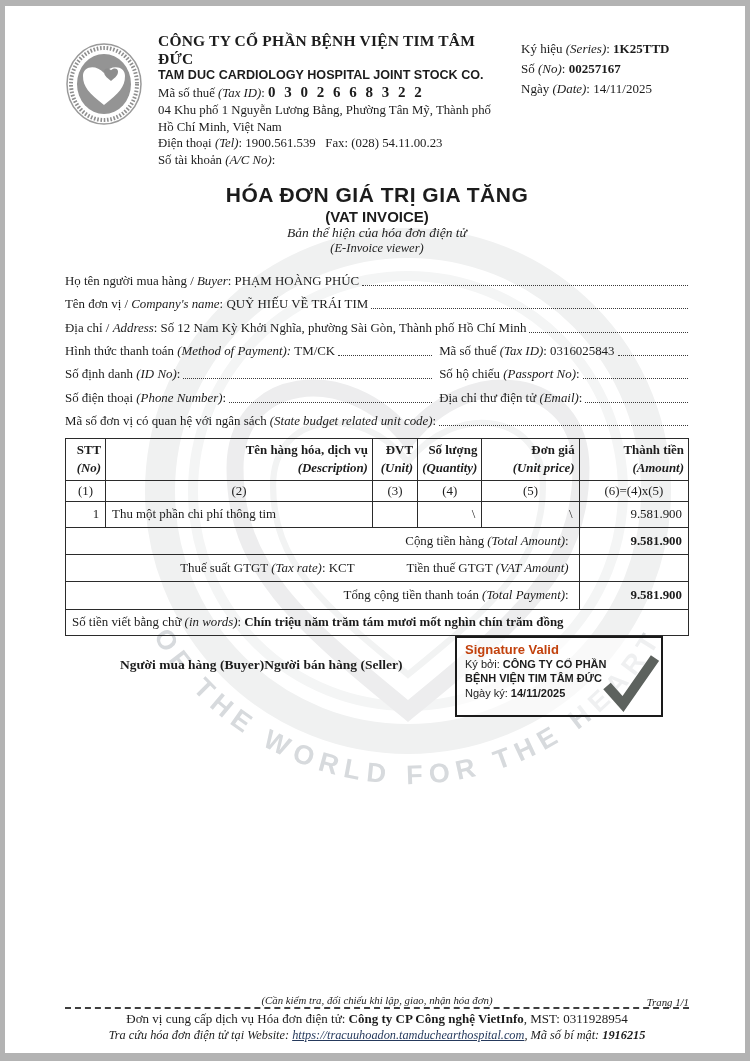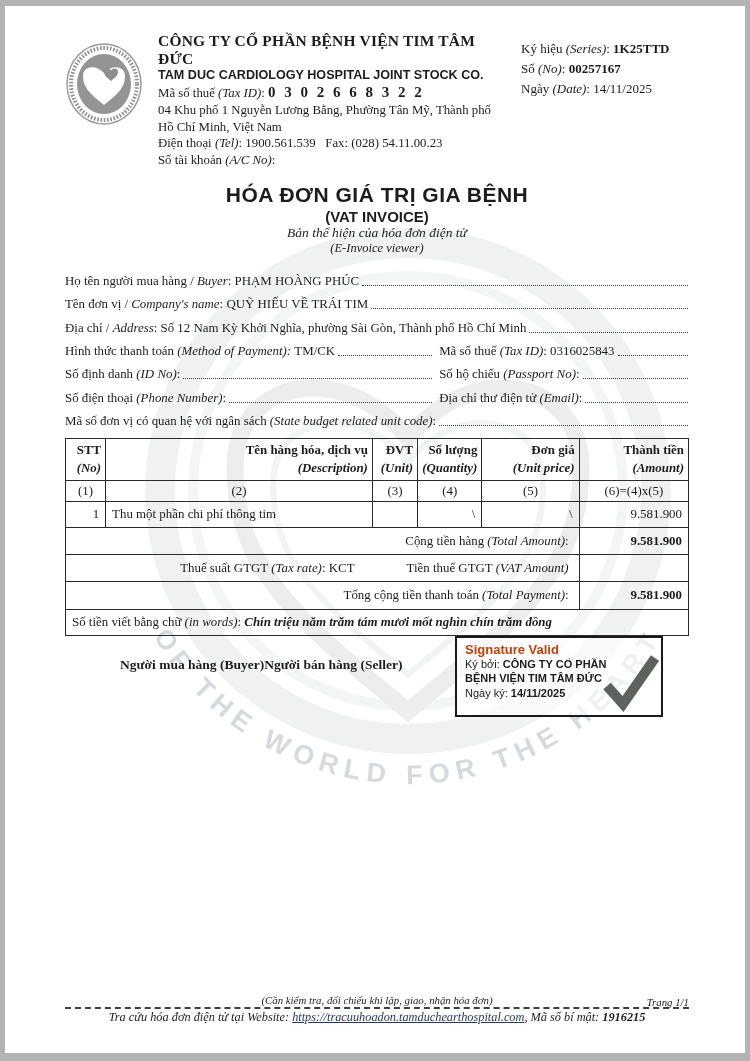--- a/index.html
+++ b/index.html
@@ -47,21 +47,21 @@
   th { font-weight:bold; line-height:1.35; padding:3px 4px; }
   th .i { font-weight:bold; }
   .idx td { text-align:center; height:21px; }
   .item td { height:26px; }
   .c { text-align:right; } .r { text-align:right; }
   .amt { text-align:right; }
   .tot-lbl { text-align:right; height:27px; vertical-align:middle; padding-right:10px; }
   .tot-val { text-align:right; font-weight:bold; vertical-align:middle; }
   .taxrow { display:flex; justify-content:flex-end; gap:52px; padding-right:4px; }
   .words td { height:26px; vertical-align:middle; }
-  .words .v { font-weight:bold; font-style:italic; }
+  .words .v { font-weight:bold; }
 
   
   .sig-labels { display:flex; margin-top:21px; padding:0 80px 0 55px; font-size:13.5px; font-weight:bold; }
   .sigbox { position:absolute; left:450px; top:630px; width:208px; height:81px; border:2px solid #1a1a1a;
             padding:4px 8px; font-family:"Liberation Sans", sans-serif; z-index:2; background:rgba(255,255,255,.6); }
   .sv { font-size:13px; font-weight:bold; color:#c2410c; }
   .sl { font-size:11px; line-height:1.25; margin-top:1px; width:160px; }
   .check { position:absolute; right:2px; top:16px; }
 
   
@@ -113,21 +113,21 @@
         <div class="co-line"><span class="ws">Số tài khoản </span><span class="i ws">(A/C No)</span><span class="ws">:</span></div>
       </div>
       <div class="hdr-meta">
         <div><span class="ws">Ký hiệu </span><span class="i ws">(Series)</span><span class="ws">: </span><span class="b ws">1K25TTD</span></div>
         <div><span class="ws">Số </span><span class="i ws">(No)</span><span class="ws">: </span><span class="b ws">00257167</span></div>
         <div><span class="ws">Ngày </span><span class="i ws">(Date)</span><span class="ws">: </span><span class="ws">14/11/2025</span></div>
       </div>
     </div>
 
     <div class="title">
-      <div class="t1">HÓA ĐƠN GIÁ TRỊ GIA BỆNH</div>
+      <div class="t1">HÓA ĐƠN GIÁ TRỊ GIA TĂNG</div>
       <div class="t2">(VAT INVOICE)</div>
       <div class="t3">Bản thể hiện của hóa đơn điện tử</div>
       <div class="t4">(E-Invoice viewer)</div>
     </div>
 
     <div class="form">
       <div class="frow">
             <span class="ws">Họ tên người mua hàng / </span>
             <span class="i ws">Buyer</span>
             <span class="ws">: </span>
@@ -272,17 +272,18 @@
       <polyline points="10,32 26,50 58,4" fill="none" stroke="#5d625e" stroke-width="10"></polyline>
     </svg>
   </div>
 
   <div class="footer">
     <div class="fnote">
       <span>(Cần kiểm tra, đối chiếu khi lập, giao, nhận hóa đơn)</span>
       <span class="fpage">Trang 1/1</span>
     </div>
     <div class="fdash"></div>
+    <div class="fprov"><span class="ws">Đơn vị cung cấp dịch vụ Hóa đơn điện tử: </span><span class="b ws">Công ty CP Công nghệ VietInfo</span><span class="ws">, MST: 0311928954</span></div>
     <div class="flookup"><span class="ws">Tra cứu hóa đơn điện tử tại Website: </span><span class="url ws">https://tracuuhoadon.tamduchearthospital.com</span><span class="ws">, Mã số bí mật: </span><span class="b ws">1916215</span></div>
   </div>
 
 </div>
 </div>
 
 </body></html>

